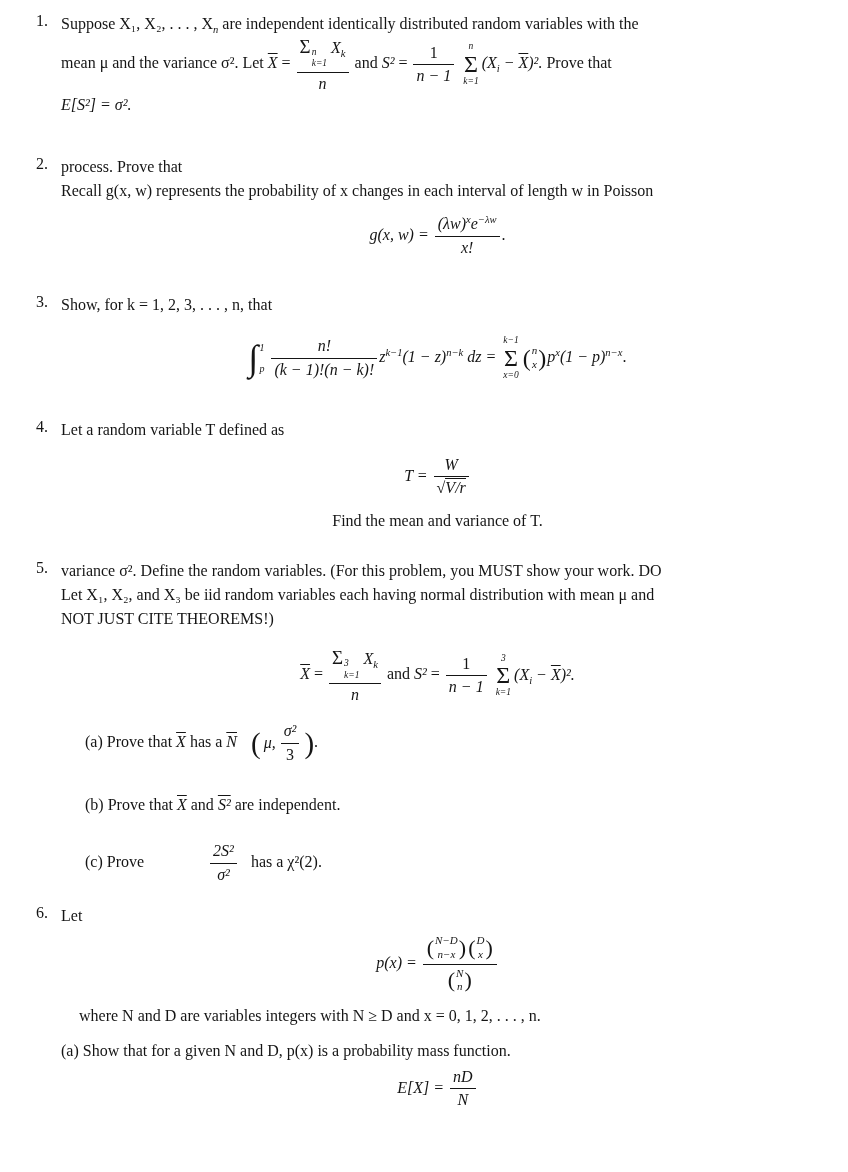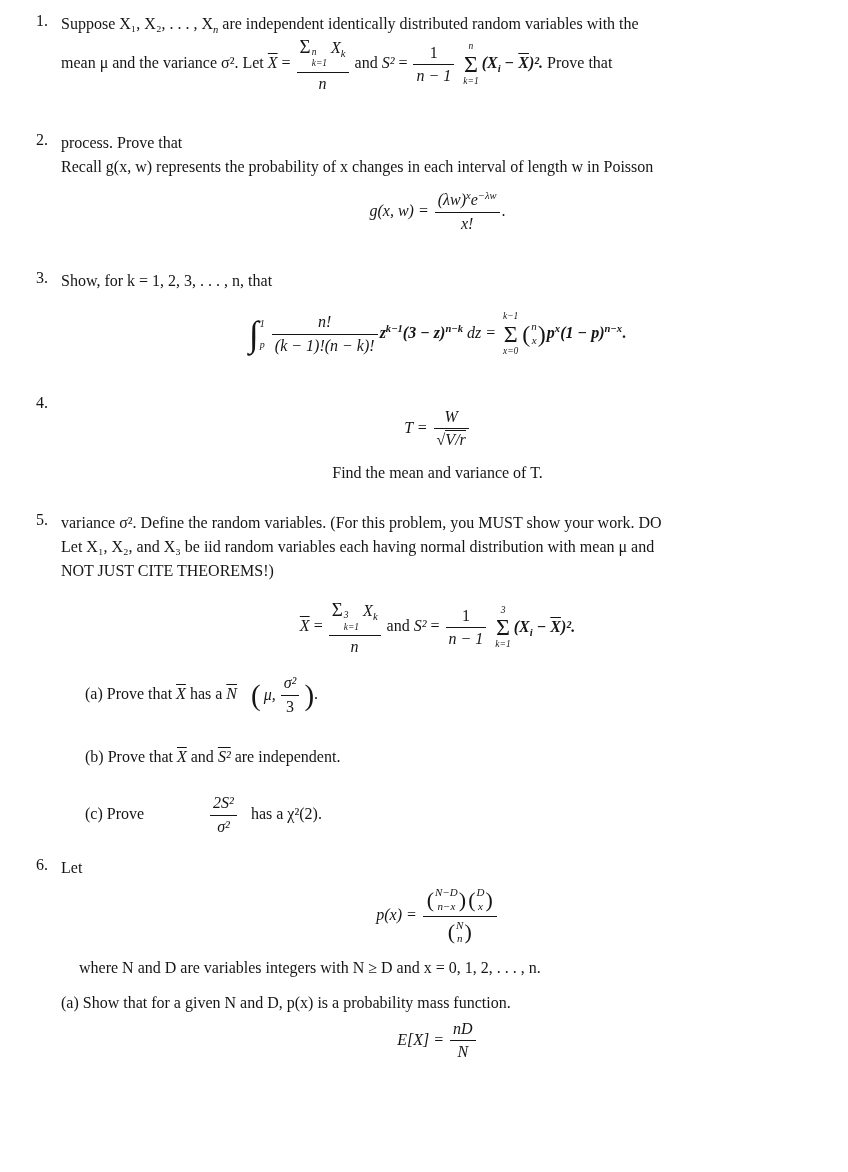--- a/index.html
+++ b/index.html
@@ -28,21 +28,21 @@
   .isym{font-size:36px;line-height:1;font-style:normal;}
   .ilims{display:inline-flex;flex-direction:column;justify-content:space-between;height:32px;
          font-size:10px;font-style:italic;margin-left:1px;}
   .rad{font-style:normal;}
   .rcand{border-top:1px solid currentColor;}
   .binom{display:inline-flex;align-items:center;vertical-align:middle;margin:0 1px;}
   .bstack{display:inline-flex;flex-direction:column;align-items:center;line-height:1.25;
           font-size:11px;font-style:italic;padding:0 1px;}
   .bp{font-style:normal;font-size:24px;font-weight:400;line-height:1;}
   .display{text-align:center;}
-  .tight{white-space:nowrap;font-weight:bold;}
+  .tight{white-space:nowrap;}
   .pgroup{display:inline-flex;align-items:center;vertical-align:middle;margin-left:14px;column-gap:3px;}
   .pgroup .bp{font-size:29px;font-weight:300;}
   .item{margin-left:24px;}
   .centerline{text-align:center;}
   .prob1{margin-bottom:38px;}
   .prob2{margin-bottom:36px;}  .p2disp{margin-top:12px;}
   .prob3{margin-bottom:36px;}  .p3disp{margin-top:18px;}
   .prob4{margin-bottom:26px;}  .p4disp{margin:14px 0 12px;}
   .prob5{margin-bottom:20px;}  .p5disp{margin:16px 0 18px;}
   .itemA{margin-top:6px;}
@@ -79,20 +79,21 @@
           <span class="mi">S²</span>
           <span>=</span>
           <span class="frac"><span class="num">1</span><span class="den mi">n − 1</span></span>
           <span class="bigop">
               <span class="blim">n</span>
               <span class="bop">Σ</span>
               <span class="blim">k=1</span>
             </span><span class="tight"><span class="mi">(X</span><sub>i</sub><span class="mi"> − </span><span class="mi ovl">X</span><span class="mi">)².</span></span>
           <span>Prove that</span>
         </p>
+        <p class="pline mi">E[S²] = σ².</p>
       </div>
     </div>
   </section>
 
   <section class="prob2">
     <div class="prow">
       <span class="pnum">2.</span>
       <div class="pbody">
         <p class="pline">process. Prove that</p>
         <p class="pline">Recall g(x, w) represents the probability of x changes in each interval of length w in Poisson</p>
@@ -109,21 +110,21 @@
       <span class="pnum">3.</span>
       <div class="pbody">
         <p class="pline">Show, for k = 1, 2, 3, . . . , n, that</p>
         <div class="display p3disp">
           <span class="intgrp">
               <span class="isym">∫</span>
               <span class="ilims">
                 <span>1</span>
                 <span>p</span>
               </span>
-            </span><span class="frac"><span class="num mi">n!</span><span class="den mi">(k − 1)!(n − k)!</span></span><span class="tight"><span class="mi">z</span><sup>k−1</sup><span class="mi">(3 − z)</span><sup>n−k</sup></span>
+            </span><span class="frac"><span class="num mi">n!</span><span class="den mi">(k − 1)!(n − k)!</span></span><span class="tight"><span class="mi">z</span><sup>k−1</sup><span class="mi">(1 − z)</span><sup>n−k</sup></span>
           <span class="mi">dz =</span>
           <span class="bigop">
               <span class="blim">k−1</span>
               <span class="bop">Σ</span>
               <span class="blim">x=0</span>
             </span><span class="binom">
               <span class="bp">(</span>
               <span class="bstack">
                 <span>n</span>
                 <span>x</span>
@@ -132,20 +133,21 @@
             </span><span class="tight"><span class="mi">p</span><sup>x</sup><span class="mi">(1 − p)</span><sup>n−x</sup><span>.</span></span>
         </div>
       </div>
     </div>
   </section>
 
   <section class="prob4">
     <div class="prow">
       <span class="pnum">4.</span>
       <div class="pbody">
+        <p class="pline">Let a random variable T defined as</p>
         <div class="display p4disp">
           <span class="mi">T =</span>
           <span class="frac"><span class="num mi">W</span><span class="den"><span class="rad">√</span><span class="rcand mi">V/r</span></span></span>
         </div>
         <p class="pline centerline">Find the mean and variance of T.</p>
       </div>
     </div>
   </section>
 
   <section class="prob5">

